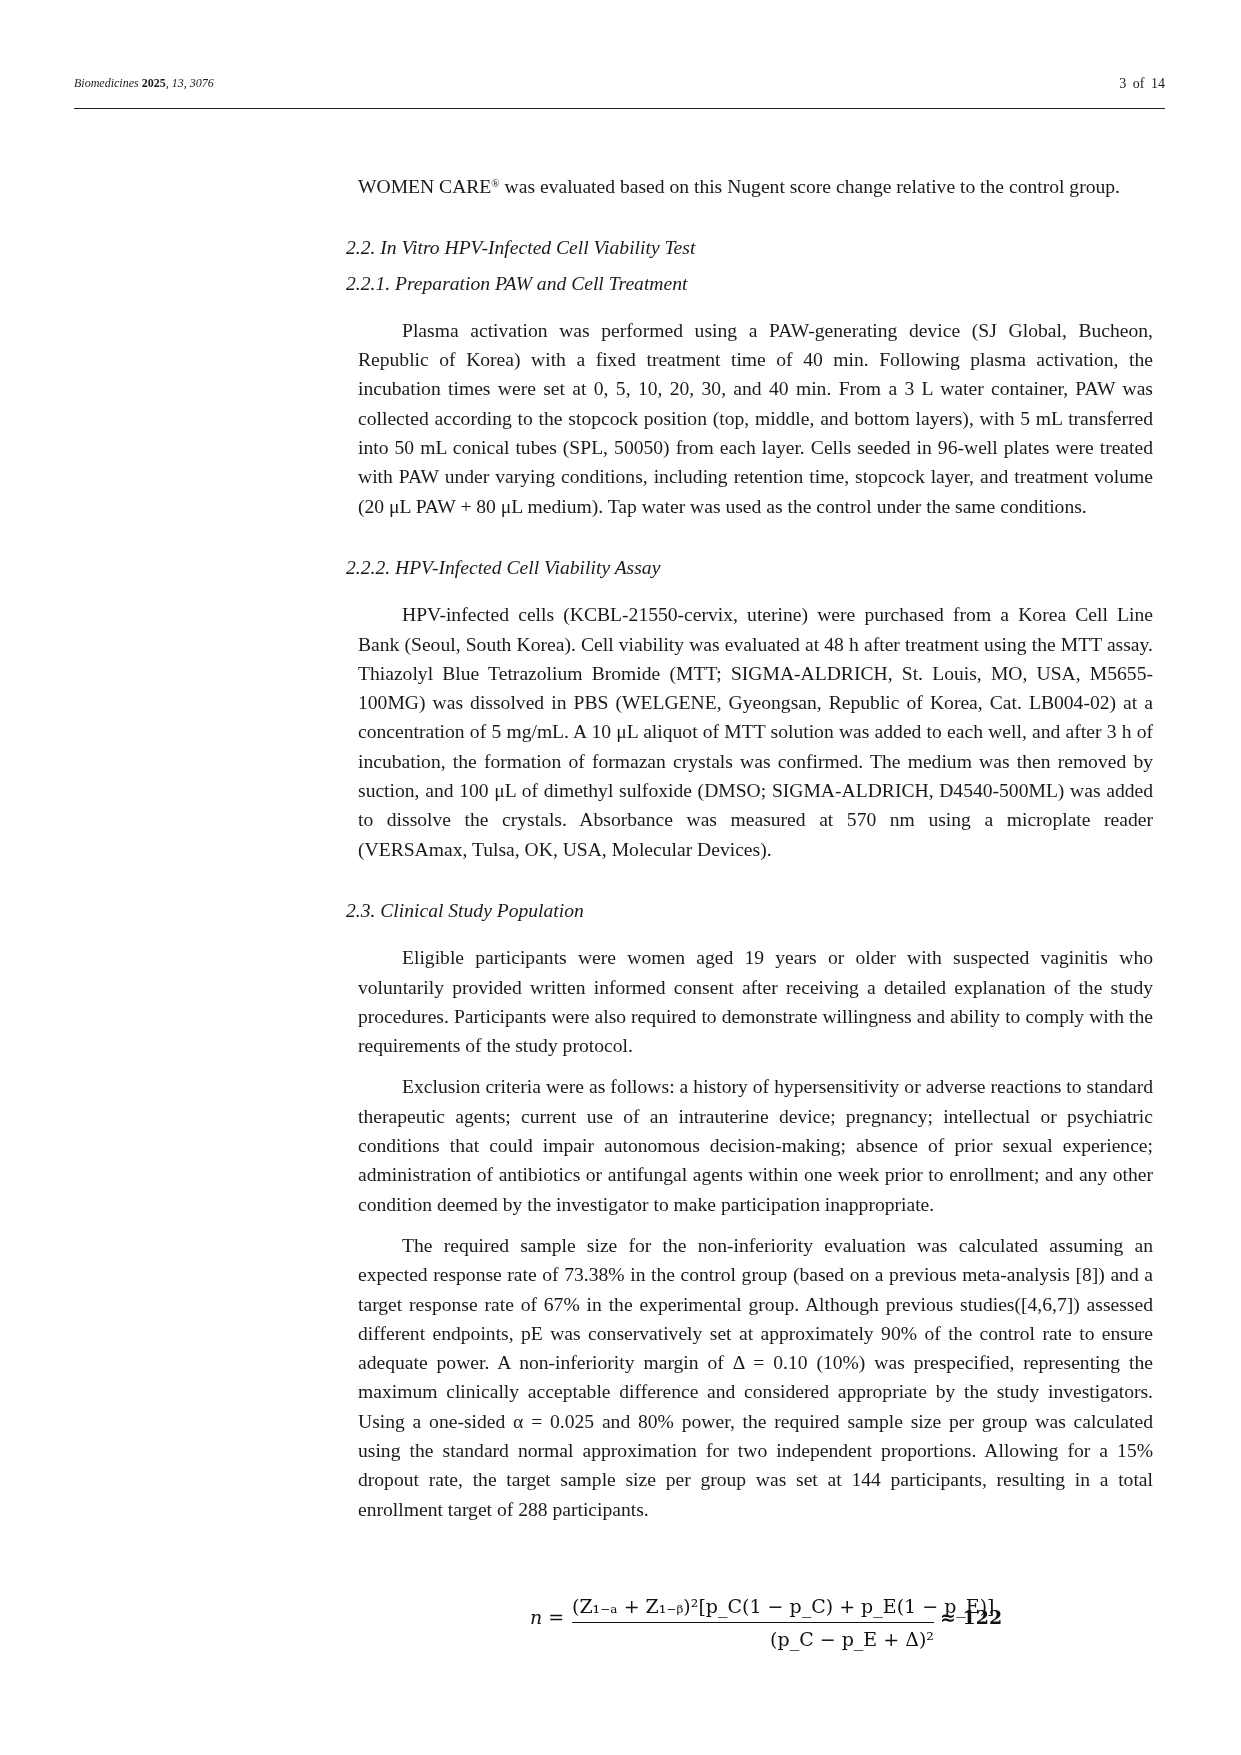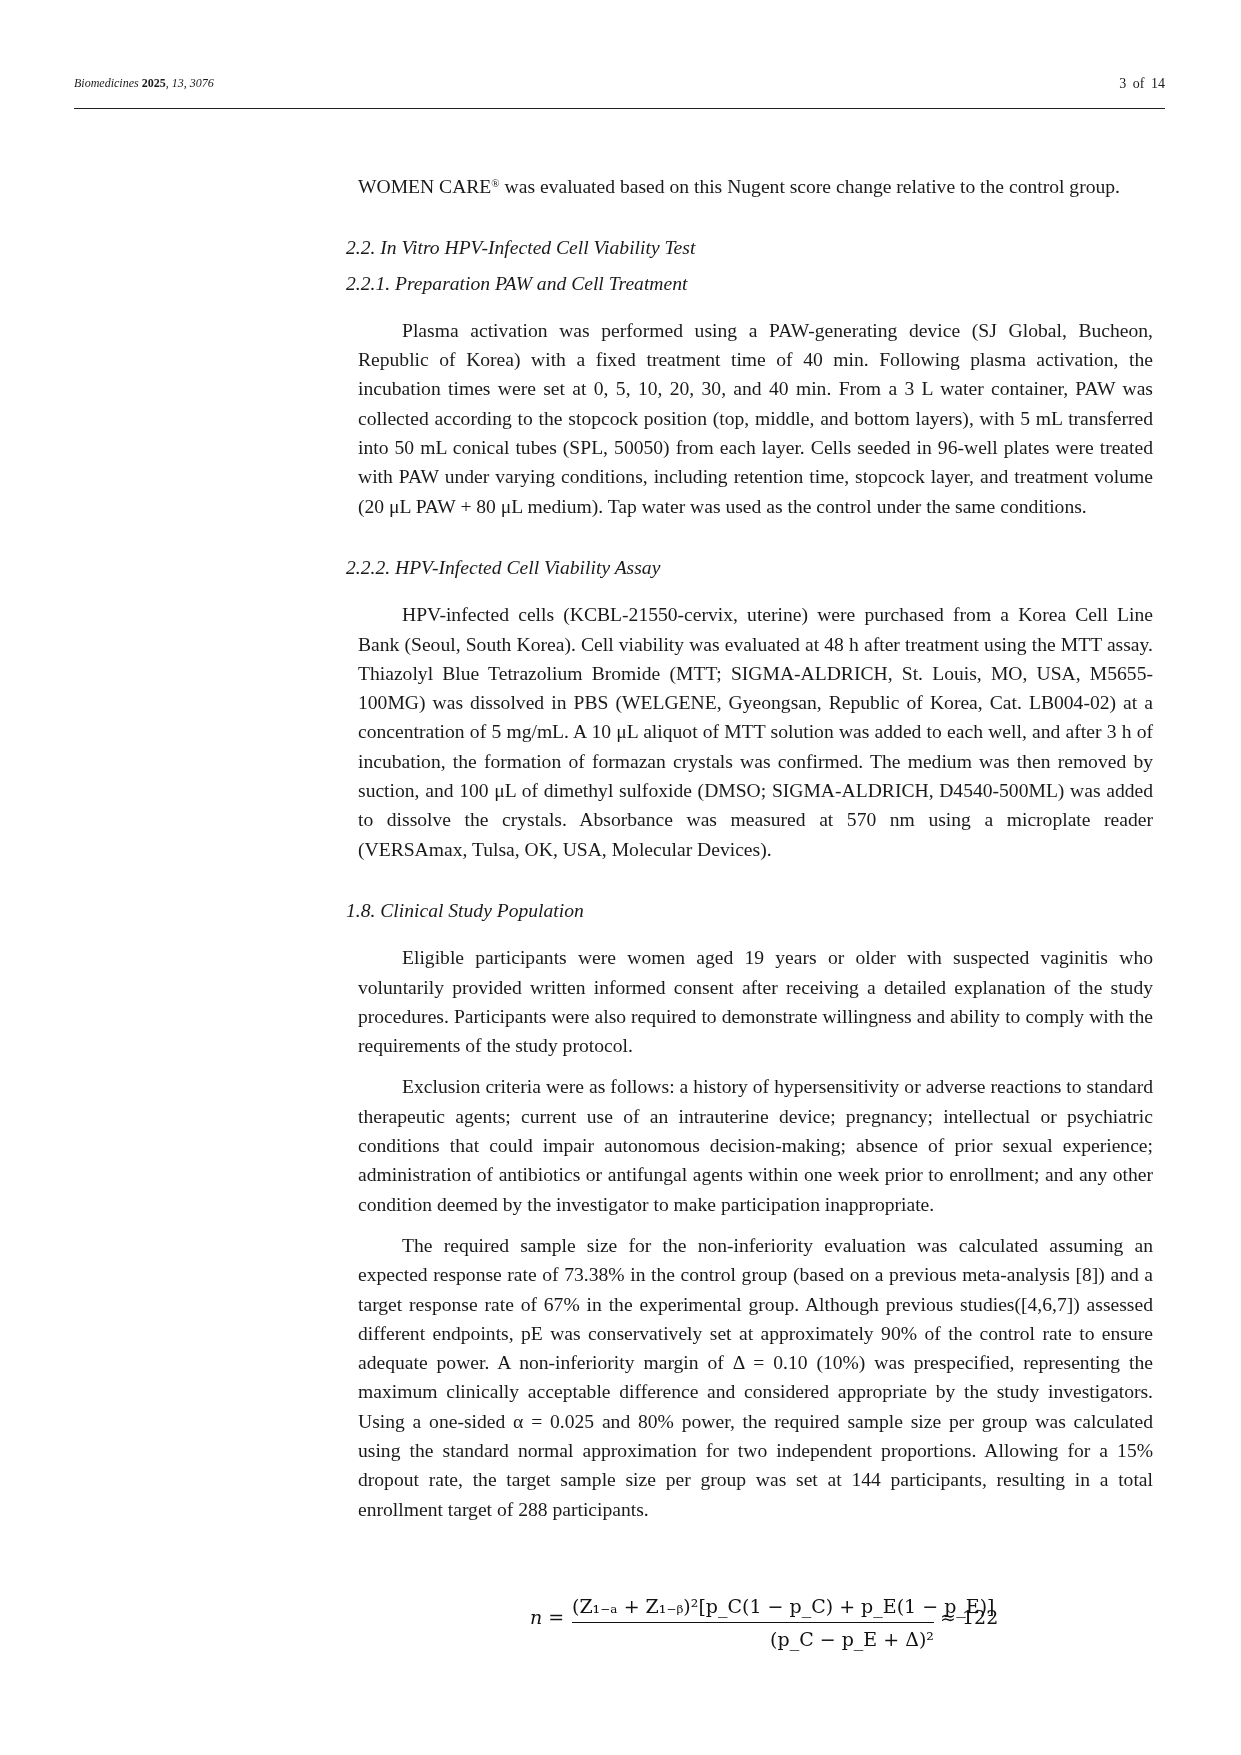--- a/index.html
+++ b/index.html
@@ -22,21 +22,21 @@
   .gap-md { height: 20px; }
   sup.reg { font-size: 11px; vertical-align: 6px; line-height: 0; }
 
   .formula { position: absolute; left: 530px; top: 1586px; height: 64px; width: 480px;
              font-family: "DejaVu Serif", serif; font-size: 19px; color: #111; }
   .formula .lhs { position: absolute; left: 0; top: 20px; font-style: italic; }
   .formula .frac { position: absolute; left: 42px; top: 5px; width: 362px; text-align: center; }
   .formula .num { display: block; height: 30px; line-height: 30px; white-space: nowrap; }
   .formula .bar { display: block; border-top: 1.3px solid #111; margin: 1px 0; }
   .formula .den { display: block; height: 30px; line-height: 30px; white-space: nowrap; text-align: right; }
-  .formula .rhs { position: absolute; left: 410px; top: 20px; white-space: nowrap; }
+  .formula .rhs { position: absolute; left: 410px; top: 20px; white-space: nowrap; font-weight: bold; }
 </style>
 </head>
 <body>
 
 <div class="header">
   <div class="header-left">
     <span class="journal">Biomedicines</span>
     <span class="year">2025</span><span class="vol">, 13, 3076</span>
   </div>
   <div class="header-right">3 of 14</div>
@@ -52,21 +52,21 @@
   <h3 class="sec-h">2.2.1. Preparation PAW and Cell Treatment</h3>
   <div class="gap-h"></div>
   <p class="indent">Plasma activation was performed using a PAW-generating device (SJ Global, Bucheon, Republic of Korea) with a fixed treatment time of 40 min. Following plasma activation, the incubation times were set at 0, 5, 10, 20, 30, and 40 min. From a 3 L water container, PAW was collected according to the stopcock position (top, middle, and bottom layers), with 5 mL transferred into 50 mL conical tubes (SPL, 50050) from each layer. Cells seeded in 96-well plates were treated with PAW under varying conditions, including re­tention time, stopcock layer, and treatment volume (20 μL PAW + 80 μL medium). Tap water was used as the control under the same conditions.</p>
 
   <div class="gap-md"></div>
   <h3 class="sec-h">2.2.2. HPV-Infected Cell Viability Assay</h3>
   <div class="gap-h"></div>
   <p class="indent">HPV-infected cells (KCBL-21550-cervix, uterine) were purchased from a Korea Cell Line Bank (Seoul, South Korea). Cell viability was evaluated at 48 h after treatment using the MTT assay. Thiazolyl Blue Tetrazolium Bromide (MTT; SIGMA-ALDRICH, St. Louis, MO, USA, M5655-100MG) was dissolved in PBS (WELGENE, Gyeongsan, Republic of Ko­rea, Cat. LB004-02) at a concentration of 5 mg/mL. A 10 μL aliquot of MTT solution was added to each well, and after 3 h of incubation, the formation of formazan crystals was confirmed. The medium was then removed by suction, and 100 μL of dimethyl sulfoxide (DMSO; SIGMA-ALDRICH, D4540-500ML) was added to dissolve the crystals. Absorb­ance was measured at 570 nm using a microplate reader (VERSAmax, Tulsa, OK, USA, Molecular Devices).</p>
 
   <div class="gap-md"></div>
-  <h2 class="sec-h italic">1.8. Clinical Study Population</h2>
+  <h2 class="sec-h italic">2.3. Clinical Study Population</h2>
   <div class="gap-h"></div>
   <p class="indent">Eligible participants were women aged 19 years or older with suspected vaginitis who voluntarily provided written informed consent after receiving a detailed explanation of the study procedures. Participants were also required to demonstrate willingness and ability to comply with the requirements of the study protocol.</p>
   <p class="indent">Exclusion criteria were as follows: a history of hypersensitivity or adverse reactions to standard therapeutic agents; current use of an intrauterine device; pregnancy; intellec­tual or psychiatric conditions that could impair autonomous decision-making; absence of prior sexual experience; administration of antibiotics or antifungal agents within one week prior to enrollment; and any other condition deemed by the investigator to make participation inappropriate.</p>
   <p class="indent">The required sample size for the non-inferiority evaluation was calculated assuming an expected response rate of 73.38% in the control group (based on a previous meta-anal­ysis [8]) and a target response rate of 67% in the experimental group. Although previous studies([4,6,7]) assessed different endpoints, pE was conservatively set at approximately 90% of the control rate to ensure adequate power. A non-inferiority margin of Δ = 0.10 (10%) was prespecified, representing the maximum clinically acceptable difference and considered appropriate by the study investigators. Using a one-sided α = 0.025 and 80% power, the required sample size per group was calculated using the standard normal ap­proximation for two independent proportions. Allowing for a 15% dropout rate, the target sample size per group was set at 144 participants, resulting in a total enrollment target of 288 participants.</p>
 </div>
 
 <div class="formula">
   <span class="lhs">n =</span>
   <span class="frac">
     <span class="num">(Z₁₋ₐ + Z₁₋ᵦ)²[p_C(1 − p_C) + p_E(1 − p_E)]</span>

